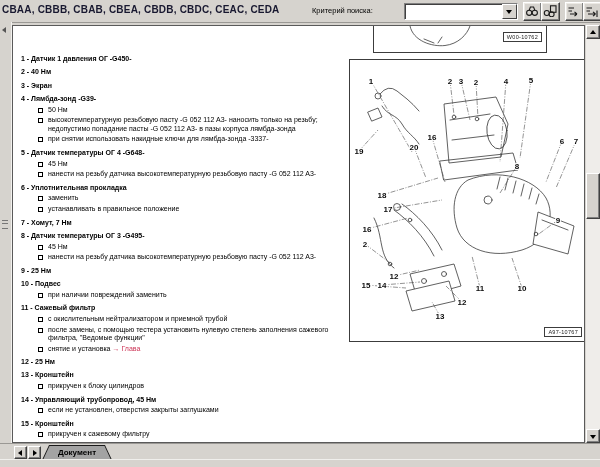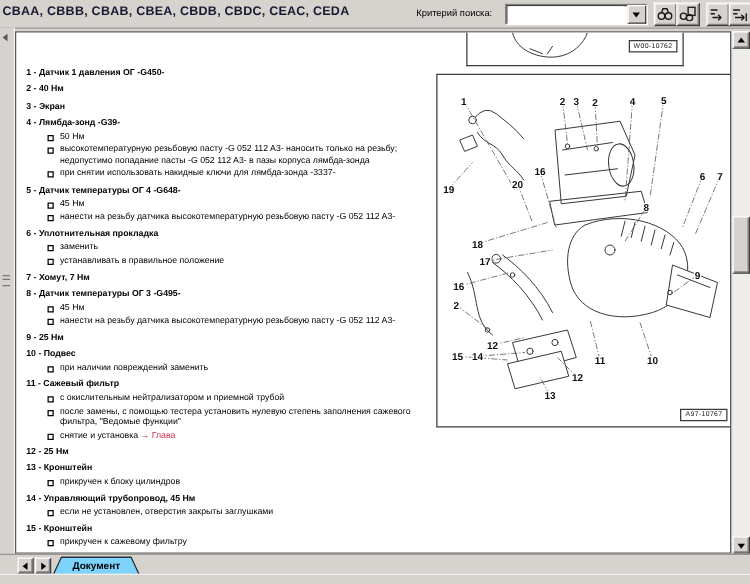--- a/index.html
+++ b/index.html
@@ -7,21 +7,21 @@
     width:600px;height:467px;position:relative;overflow:hidden;
     background:#d6d3ce;
     font-family:"Liberation Sans", sans-serif;
     -webkit-font-smoothing:none;
   }
   
   #header{position:absolute;left:0;top:0;width:600px;height:22px;background:#d6d3ce;
           border-bottom:1px solid #9a9894;}
   #engine-codes{position:absolute;left:2px;top:4px;font-size:10px;font-weight:bold;
                 color:#181830;letter-spacing:.2px;white-space:nowrap;}
-  #search-label{position:absolute;left:333px;top:6px;font-size:7.5px;color:#000;white-space:nowrap;}
+  #search-label{position:absolute;left:312px;top:6px;font-size:7.5px;color:#000;white-space:nowrap;}
   #search-combo{position:absolute;left:404px;top:3px;width:112px;height:15px;background:#fff;
                 border:1px solid;border-color:#808080 #fff #fff #808080;
                 box-shadow:inset 1px 1px 0 #404040;}
   #search-input{position:absolute;left:2px;top:1px;width:92px;height:11px;border:none;outline:none;
                 font-size:7.5px;font-family:"Liberation Sans",sans-serif;background:#fff;padding:0;}
   .combo-btn{position:absolute;right:0;top:0;width:13px;height:13px;background:#d6d3ce;
              border:1px solid;border-color:#fff #404040 #404040 #fff;}
   .combo-btn .tri{position:absolute;left:3px;top:5px;width:0;height:0;
                   border-left:3px solid transparent;border-right:3px solid transparent;
                   border-top:4px solid #000;}
@@ -83,21 +83,21 @@
           border:1px solid;border-color:#fff #404040 #404040 #fff;
           box-shadow:inset -1px -1px 0 #808080;box-sizing:border-box;}
   .tabnav .tri-left{position:absolute;left:3px;top:3px;width:0;height:0;
         border-top:3px solid transparent;border-bottom:3px solid transparent;
         border-right:4px solid #000;}
   .tabnav .tri-right{position:absolute;left:4px;top:3px;width:0;height:0;
         border-top:3px solid transparent;border-bottom:3px solid transparent;
         border-left:4px solid #000;}
   #document-tab-outer{position:absolute;left:42px;top:1px;width:70px;height:15px;background:#1a1a1a;
         clip-path:polygon(7px 0,63px 0,70px 15px,0 15px);}
-  #document-tab{position:absolute;left:1px;top:1px;width:68px;height:14px;background:#7dd3fc;
+  #document-tab{position:absolute;left:1px;top:1px;width:68px;height:14px;background:#a3a3a3;
         clip-path:polygon(6.5px 0,61.5px 0,68px 14px,0 14px);
         font-size:8px;font-weight:bold;text-align:center;line-height:14px;color:#000;}
   #status-strip{position:absolute;left:0;top:459px;width:600px;height:8px;background:#d6d3ce;
         border-top:1px solid #f0efec;}
 </style>
 </head>
 <body>
 
 <div id="header">
   <span id="engine-codes">CBAA, CBBB, CBAB, CBEA, CBDB, CBDC, CEAC, CEDA</span>

